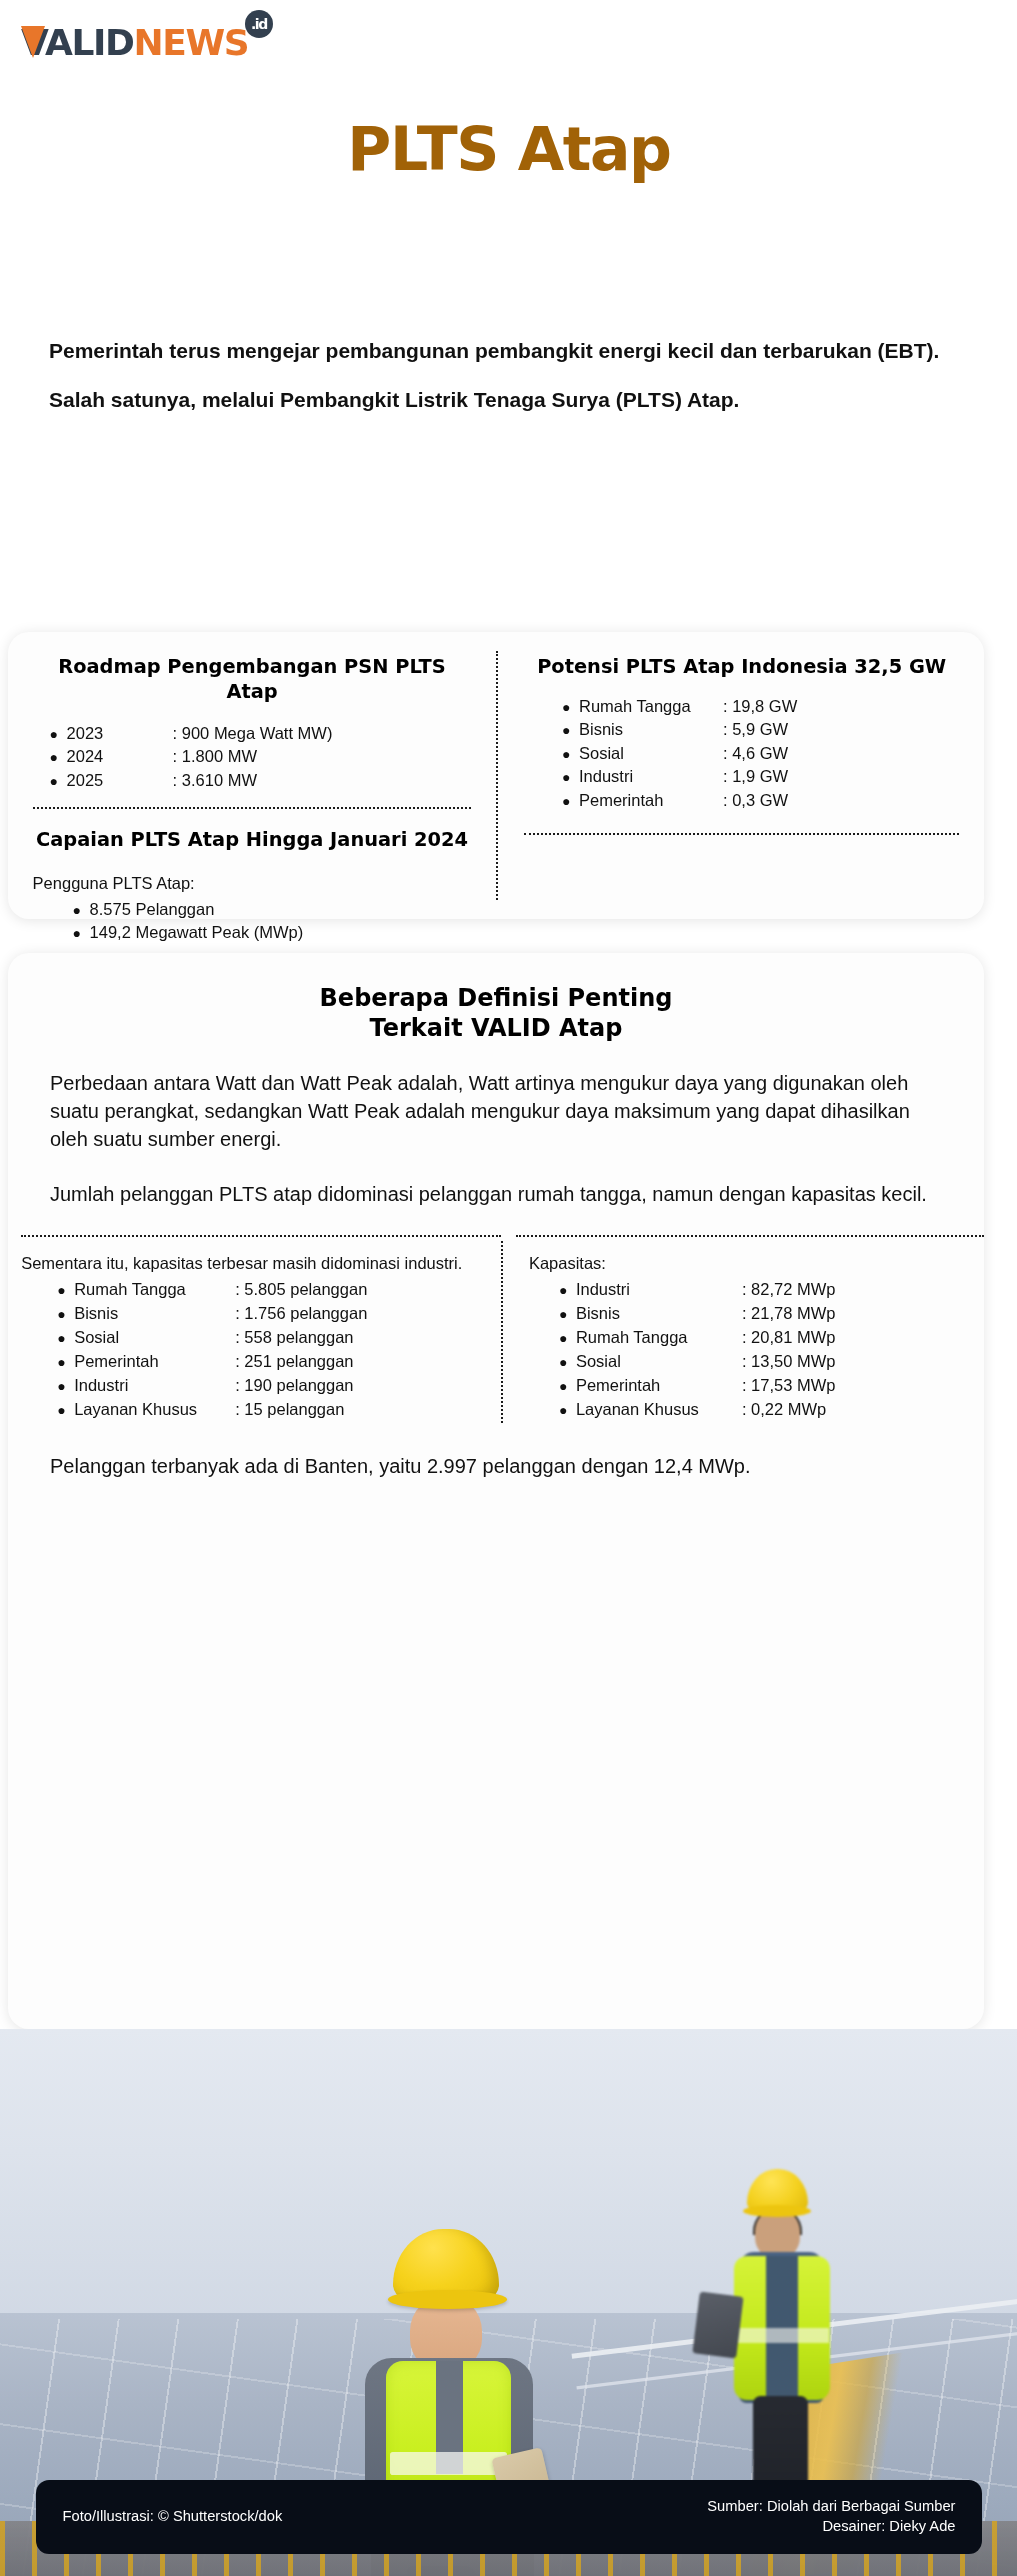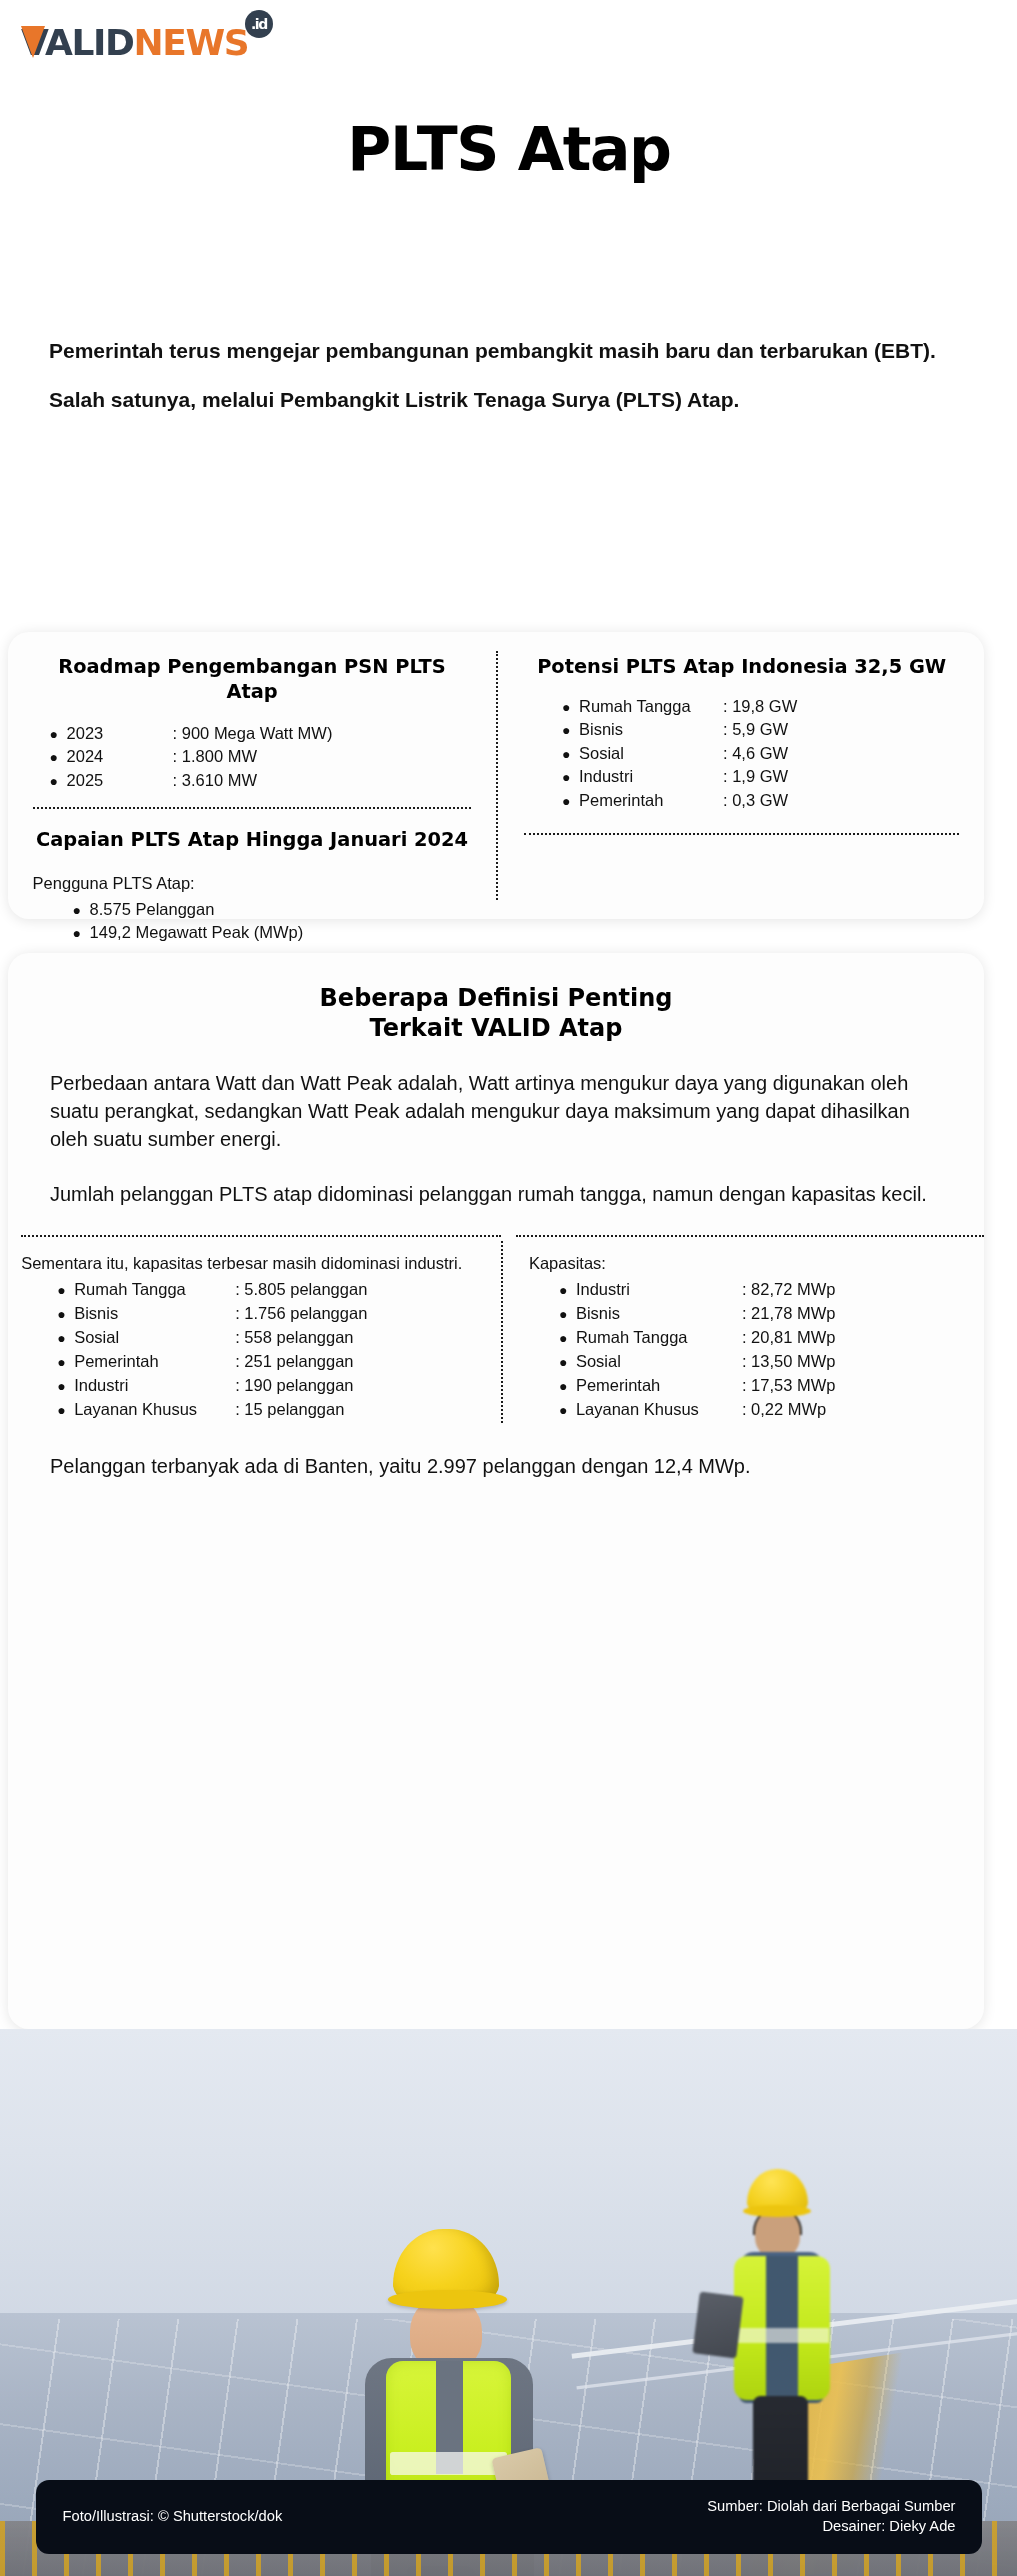--- a/index.html
+++ b/index.html
@@ -75,21 +75,21 @@
     position: absolute;
     top: 119px;
     left: 0;
     width: 1018px;
     text-align: center;
     font-family: "DejaVu Sans", sans-serif;
     font-weight: 700;
     font-size: 60px;
     line-height: 1.02;
     letter-spacing: -1.4px;
-    color: #000000;
+    color: #a16207;
   }
   .main-title .l2 { display: block; }
 
   
   .intro {
     position: absolute;
     top: 337px;
     left: 49px;
     width: 923px;
   }
@@ -399,21 +399,21 @@
       <span class="logo-valid">VALID</span><span class="logo-news">NEWS</span>
       <span class="logo-id">.id</span>
     </div>
   </div>
 
   <h1 class="main-title">
     <span class="l1">PLTS Atap</span>
   </h1>
 
   <div class="intro">
-    <p class="bold">Pemerintah terus mengejar pembangunan pembangkit masih baru dan terbarukan (EBT).</p>
+    <p class="bold">Pemerintah terus mengejar pembangunan pembangkit energi kecil dan terbarukan (EBT).</p>
     <p class="bold">Salah satunya, melalui Pembangkit Listrik Tenaga Surya (PLTS) Atap.</p>
   </div>
 
   <div class="card" id="card-1">
     <div class="card-cols">
       <div class="vdiv"></div>
 
       <div class="col-left c1-left">
         <div class="blk-title">Roadmap Pengembangan PSN PLTS Atap</div>
         <ul class="lst c1-roadmap-list">

